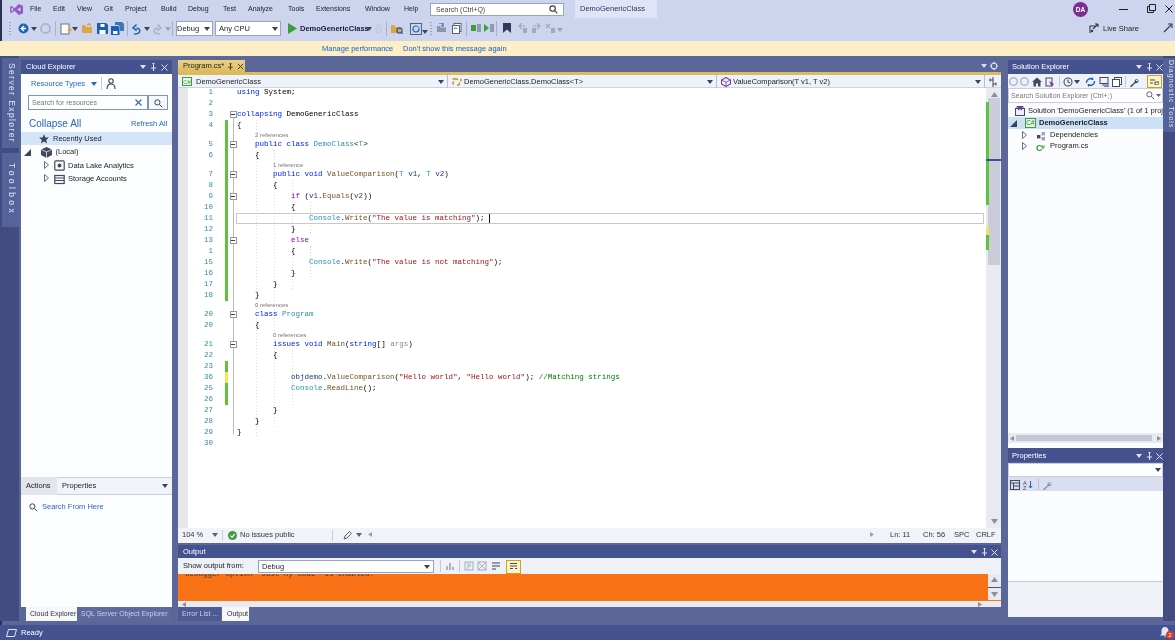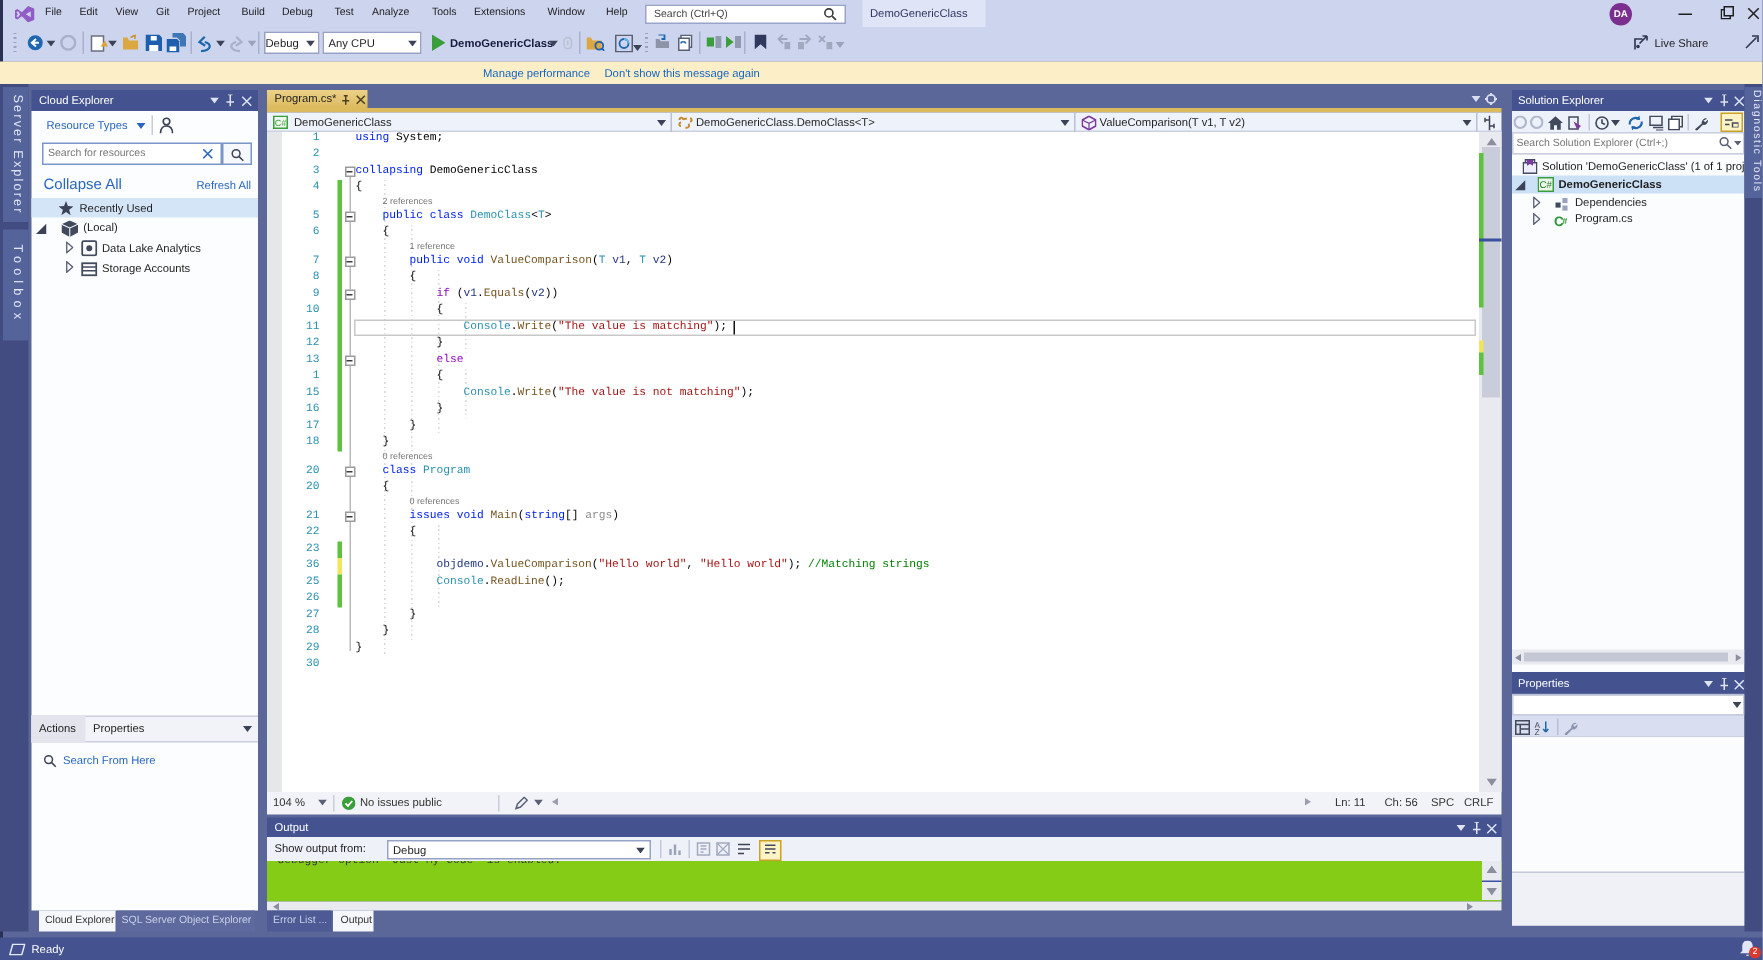--- a/index.html
+++ b/index.html
@@ -476,21 +476,21 @@
       <rect x="1" y="1" width="8" height="8" fill="none" stroke="#a2a9bf"></rect>
       <path d="M1 1 L9 9 M9 1 L1 9" stroke="#a2a9bf" stroke-width="0.8"></path>
     </svg>
 <svg class="ab" style="left:491px;top:561px" width="10" height="10" viewBox="0 0 10 10">
       <path d="M1 2 H9 M1 5 H9 M1 8 H5" stroke="#3c4356" stroke-width="1.1"></path>
     </svg>
 <div class="ab" style="left:506px;top:559.5px;width:15px;height:14px;background:#fdf3c4;border:1px solid #c9a227;box-sizing:border-box"></div>
 <svg class="ab" style="left:509px;top:562px" width="9" height="9" viewBox="0 0 9 9">
       <path d="M1 1.5 H8 M1 4 H8 M1 6.5 H4 M6 6.5 L8 6.5" stroke="#424a5e" stroke-width="1.1"></path>
     </svg>
-<div class="ab" style="left:178px;top:574px;width:823px;height:27px;background:#84cc16;overflow:hidden">
+<div class="ab" style="left:178px;top:574px;width:823px;height:27px;background:#f97316;overflow:hidden">
 <div style="position:absolute;left:7px;top:-5px;font-family:'Liberation Mono',monospace;font-size:7.5px;line-height:10px;color:#3c3c3c;white-space:pre">debugger option 'Just My Code' is enabled.</div>
 </div>
 <div class="ab" style="left:988px;top:574px;width:13px;height:26px;background:#e9eaf0"></div>
 <div class="ab" style="left:178px;top:601px;width:823px;height:6px;background:#e9eaf0"></div>
 <svg class="ab" style="left:182px;top:602px" width="4" height="5" viewBox="0 0 4 5">
       <path d="M4 0 L4 5 0 2.5 Z" fill="#8b8e9e"></path>
     </svg>
 <svg class="ab" style="left:978px;top:602px" width="4" height="5" viewBox="0 0 4 5">
       <path d="M0 0 L0 5 4 2.5 Z" fill="#8b8e9e"></path>
     </svg>

